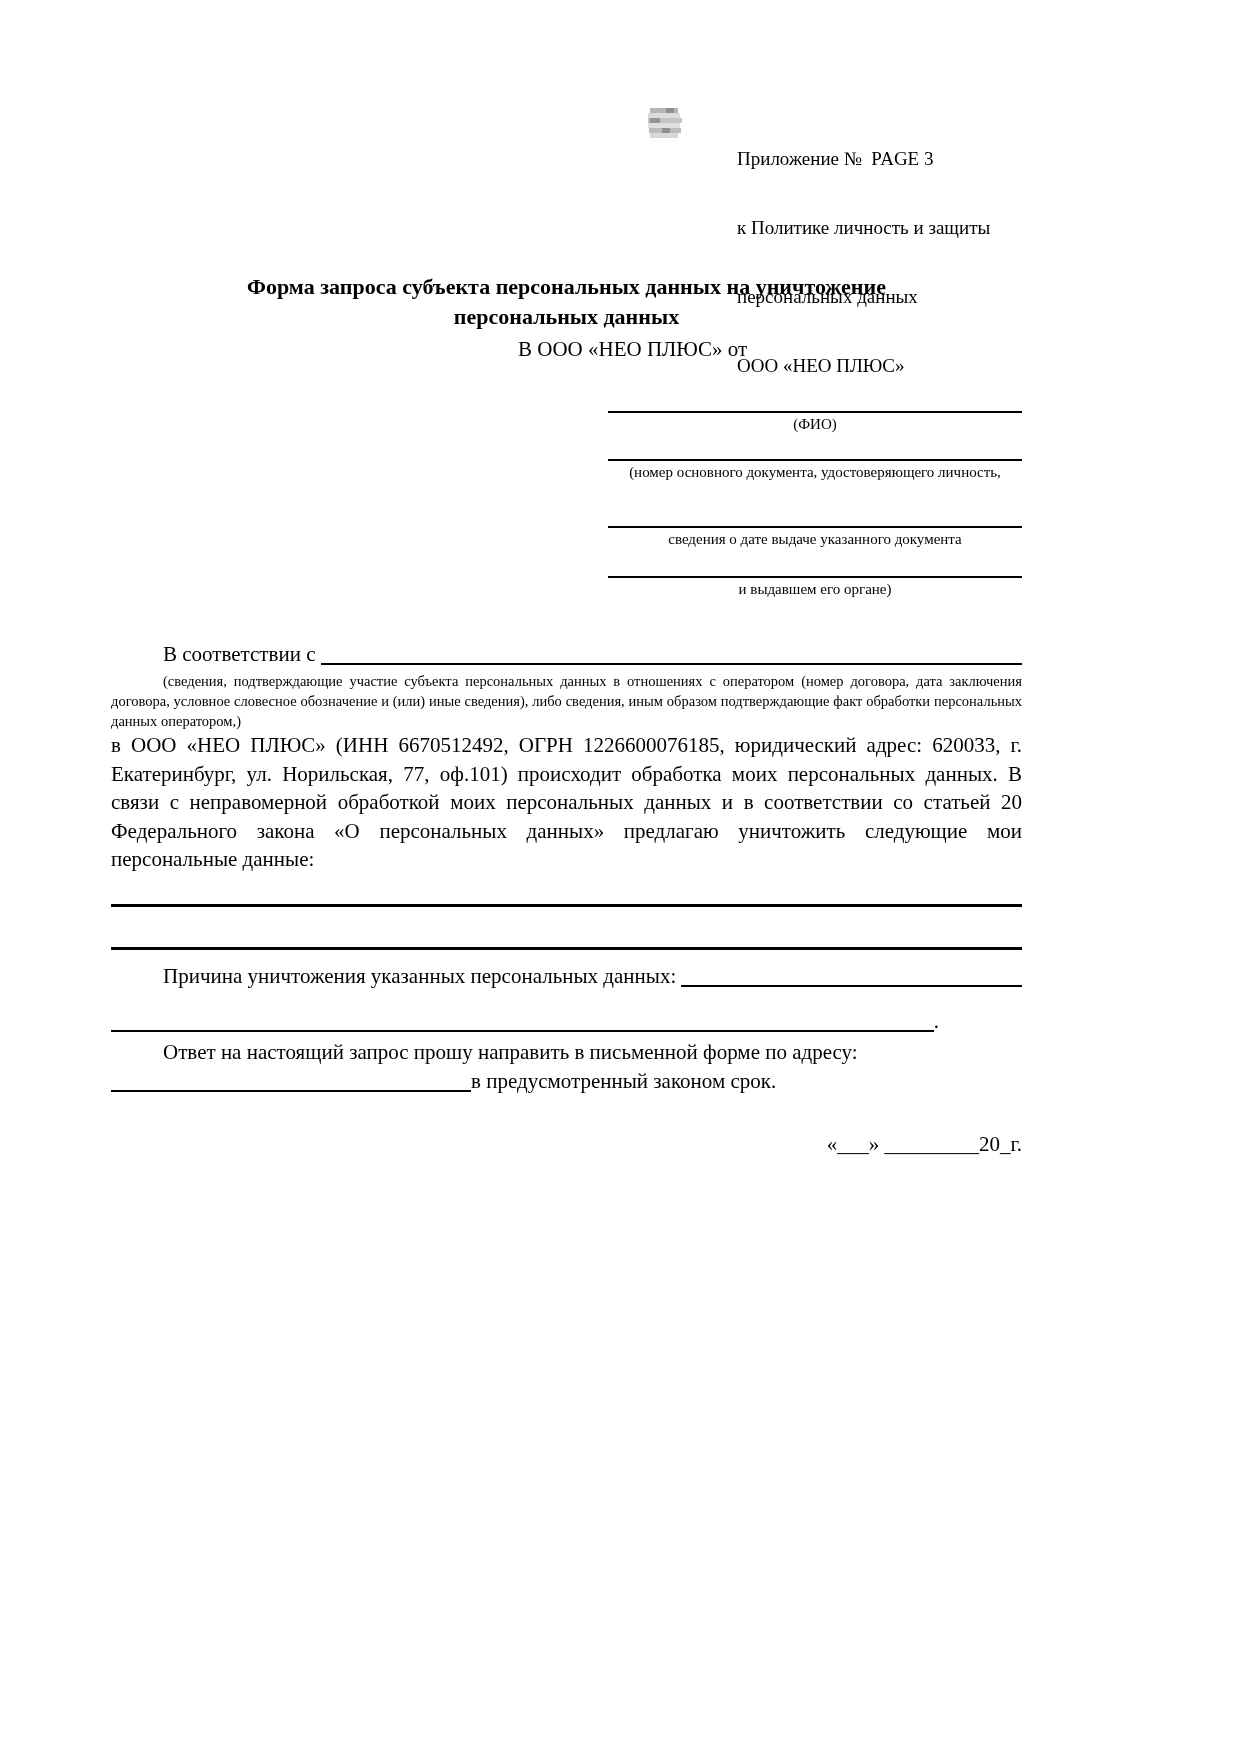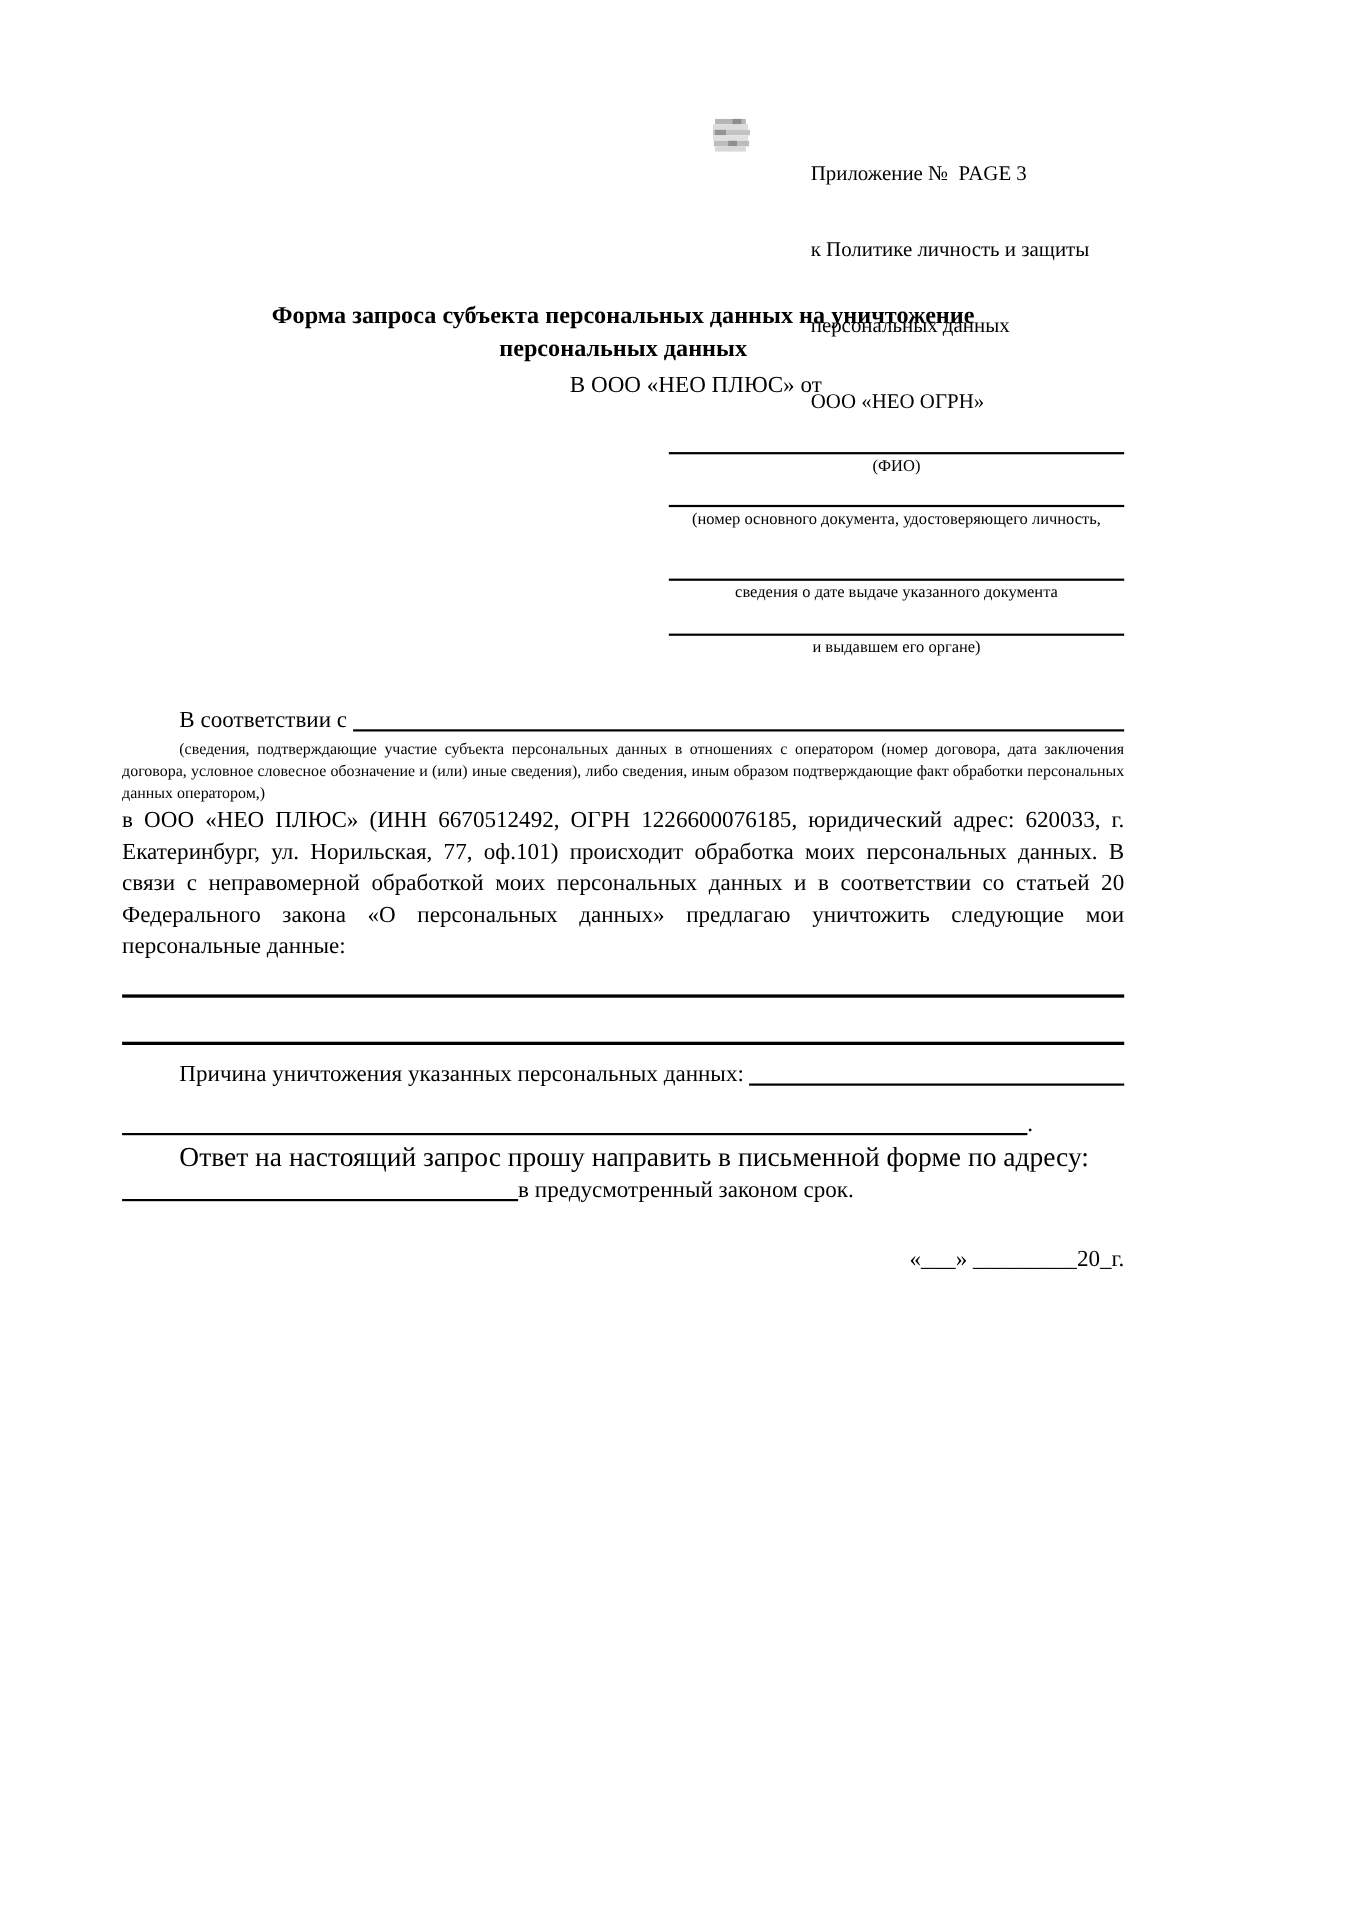--- a/index.html
+++ b/index.html
@@ -36,21 +36,21 @@
   .note {
     margin:2px 0 0 0; font-size:14.5px; line-height:20px;
     text-align:justify; text-indent:52px;
   }
   .bodytext { margin:0; font-size:21px; line-height:28.5px; text-align:justify; }
   .hr { border-bottom:3px solid #000; height:0; }
   .hr1 { margin-top:30px; } .hr2 { margin-top:40px; }
   .reason-row { margin-top:12px; }
   .reason-row .lbl { margin-left:52px; white-space:pre; }
   .rule-period-row { margin-top:16px; width:828px; }
-  .response-p { margin:2px 0 0 0; font-size:25px; line-height:29px; text-indent:52px; }
+  .response-p { margin:2px 0 0 0; font-size:21px; line-height:29px; text-indent:52px; }
   .response-row .b360 { width:360px; }
   .footer { display:flex; justify-content:flex-end; margin-top:34px; font-size:21px; line-height:29px; }
   .sig-group { display:flex; align-items:stretch; margin-right:24px; }
   .sig-group .b278 { width:278px; }
 </style>
 </head>
 <body>
 
 <div class="page">
 
@@ -65,21 +65,21 @@
       <rect x="1" y="20" width="32" height="5" fill="#bcbcbc"></rect>
       <rect x="14" y="20" width="8" height="5" fill="#8f8f8f"></rect>
       <rect x="2" y="25" width="28" height="5" fill="#d8d8d8"></rect>
     </svg>
   </span>
 
   <div class="appendix">
     <div>Приложение №  PAGE 3</div>
     <div>к Политике личность и защиты</div>
     <div>персональных данных</div>
-    <div>ООО «НЕО ОГРН»</div>
+    <div>ООО «НЕО ПЛЮС»</div>
   </div>
 
   <div class="content">
 
     <div class="title">
       <div>Форма запроса субъекта персональных данных на уничтожение</div>
       <div>персональных данных</div>
     </div>
 
     <div class="addressee">В ООО «НЕО ПЛЮС» от</div>

